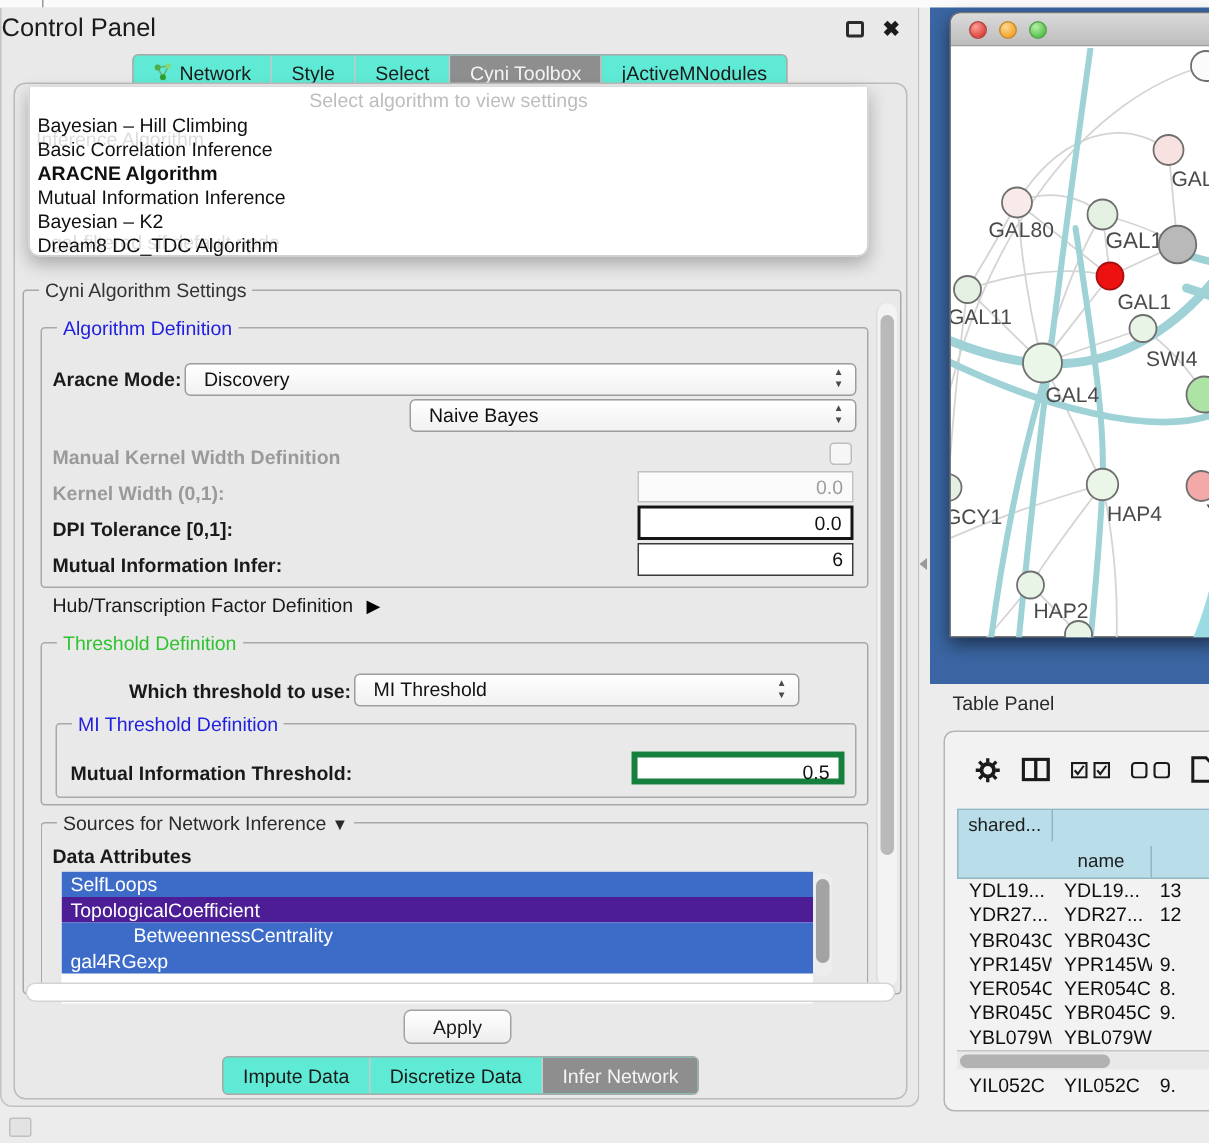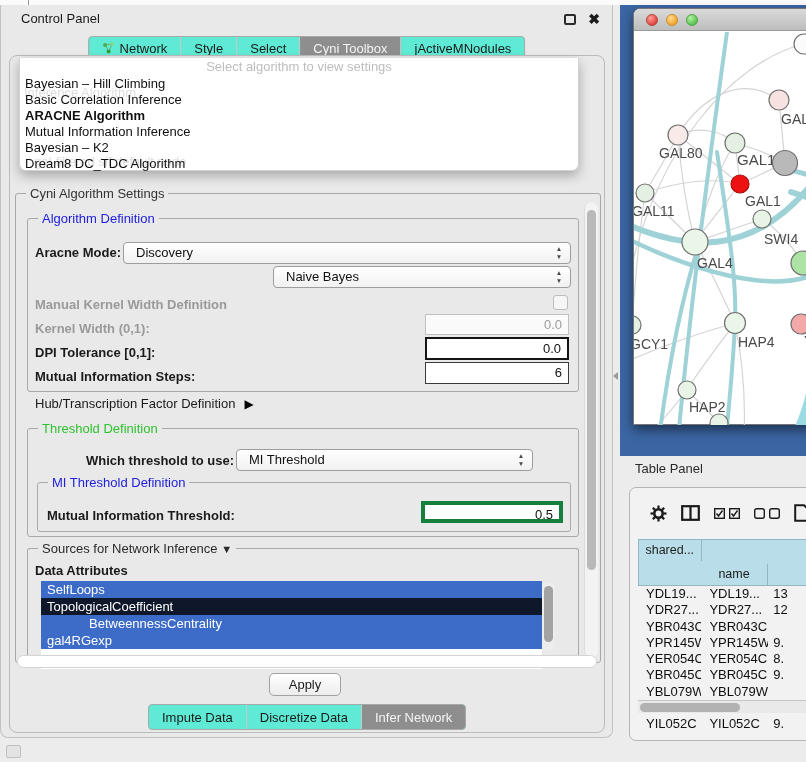--- a/index.html
+++ b/index.html
@@ -8,22 +8,22 @@
        -webkit-font-smoothing:antialiased}
   .abs{position:absolute;box-sizing:border-box}
 
   
   .top-strip{left:0;top:0;width:806px;height:5px;background:#fbfbfb}
   .top-tick{left:28px;top:0;width:1px;height:5px;background:#999}
 
   
   .cp-window{left:0;top:5px;width:613px;height:733px;background:#e9e9e9;
              border:1px solid #c2c2c2;border-top:none;border-radius:0 0 8px 8px}
-  .cp-title{left:0;top:0;width:100%;height:28px;font-size:13px;color:#1a1a1a;
-            line-height:28px;padding-left:20px}
+  .cp-title{left:0;top:0;width:100%;height:28px;font-size:17px;color:#1a1a1a;
+            line-height:28px;}
   .float-btn{right:36px;top:9px;width:12px;height:11px;border:2px solid #2b2b2b;border-radius:2px;background:transparent}
   .close-btn{right:12px;top:5px;font-size:14px;font-weight:bold;color:#1b1b1b;line-height:18px}
 
   .seg{display:flex;height:24px;background:#5eead4;border:1px solid #a8a8a8;border-radius:4px;overflow:hidden}
   .seg .tab{display:flex;align-items:center;justify-content:center;padding:0 13px;
             font-size:13px;color:#1a1a1a;border-right:1px solid #c9c9c9;white-space:nowrap}
   .seg .tab:last-child{border-right:none}
   .seg .tab.sel{background:#8e8e8e;color:#f4f4f4}
   .top-seg{left:50%;top:31px;transform:translateX(-50%)}
   .bottom-seg{left:147px;top:699px}
@@ -172,21 +172,21 @@
   </div>
   <span class="flabel dis" style="left:34px;top:292px">Manual Kernel Width Definition</span>
   <div class="cbx" style="left:552px;top:290px"></div>
 
   <span class="flabel dis" style="left:34px;top:316px">Kernel Width (0,1):</span>
   <div class="tfield" style="left:424px;top:309px;width:144px;height:21px;line-height:19px;border:1px solid #c0c0c0;background:#fafafa;color:#9c9c9c">0.0</div>
 
   <span class="flabel" style="left:34px;top:340px">DPI Tolerance [0,1]:</span>
   <div class="tfield" style="left:424px;top:332px;width:144px;height:23px;line-height:19px;border:2px solid #141414">0.0</div>
 
-  <span class="flabel" style="left:34px;top:364px">Mutual Information Steps:</span>
+  <span class="flabel" style="left:34px;top:364px">Mutual Information Infer:</span>
   <div class="tfield" style="left:424px;top:357px;width:144px;height:22px;line-height:20px;border:1px solid #3a3a3a">6</div>
 
   <div class="abs hub-row">
     <span>Hub/Transcription Factor Definition</span><span class="tri">▶</span>
   </div>
 
   <div class="abs group" style="left:26px;top:423px;width:552px;height:109px">
     <span class="legend" style="color:#2fc32f">Threshold Definition</span>
   </div>
   <span class="flabel" style="left:85px;top:448px">Which threshold to use:</span>
@@ -199,21 +199,21 @@
   </div>
   <span class="flabel" style="left:46px;top:503px">Mutual Information Threshold:</span>
   <div class="tfield" style="left:420px;top:496px;width:142px;height:22px;line-height:20px;border:4px solid #15803d">0.5</div>
 
   <div class="abs group" style="left:26px;top:543px;width:552px;height:112px;border-bottom:none;border-radius:3px 3px 0 0">
     <span class="legend" style="color:#2a2a2a;font-weight:normal"><span>Sources for Network Inference</span> <span style="font-size:11px">▼</span></span>
   </div>
   <span class="flabel" style="left:34px;top:558px">Data Attributes</span>
   <div class="abs attr-list" style="left:40px;top:576px;width:501px;height:88px">
       <div class="attr-item" style="background: rgb(61, 108, 200);">SelfLoops</div>
-      <div class="attr-item" style="background: #0f172a;">TopologicalCoefficient</div>
+      <div class="attr-item" style="background: #4c1d95;">TopologicalCoefficient</div>
       <div class="attr-item" style="background: rgb(61, 108, 200); padding-left: 48px;">BetweennessCentrality</div>
       <div class="attr-item" style="background: rgb(61, 108, 200);">gal4RGexp</div>
     </div>
   <div class="abs vsb" style="left:541px;top:577px;width:13px;height:69px;border:none;background:#ededed;border-radius:6px">
     <div class="thumb" style="top:4px;height:56px;background:#a3a3a3"></div>
   </div>
   <div class="abs hsb-pill" style="left:16px;top:650px;width:580px;height:13px"></div>
 
   <div class="abs apply-btn">Apply</div>
 

